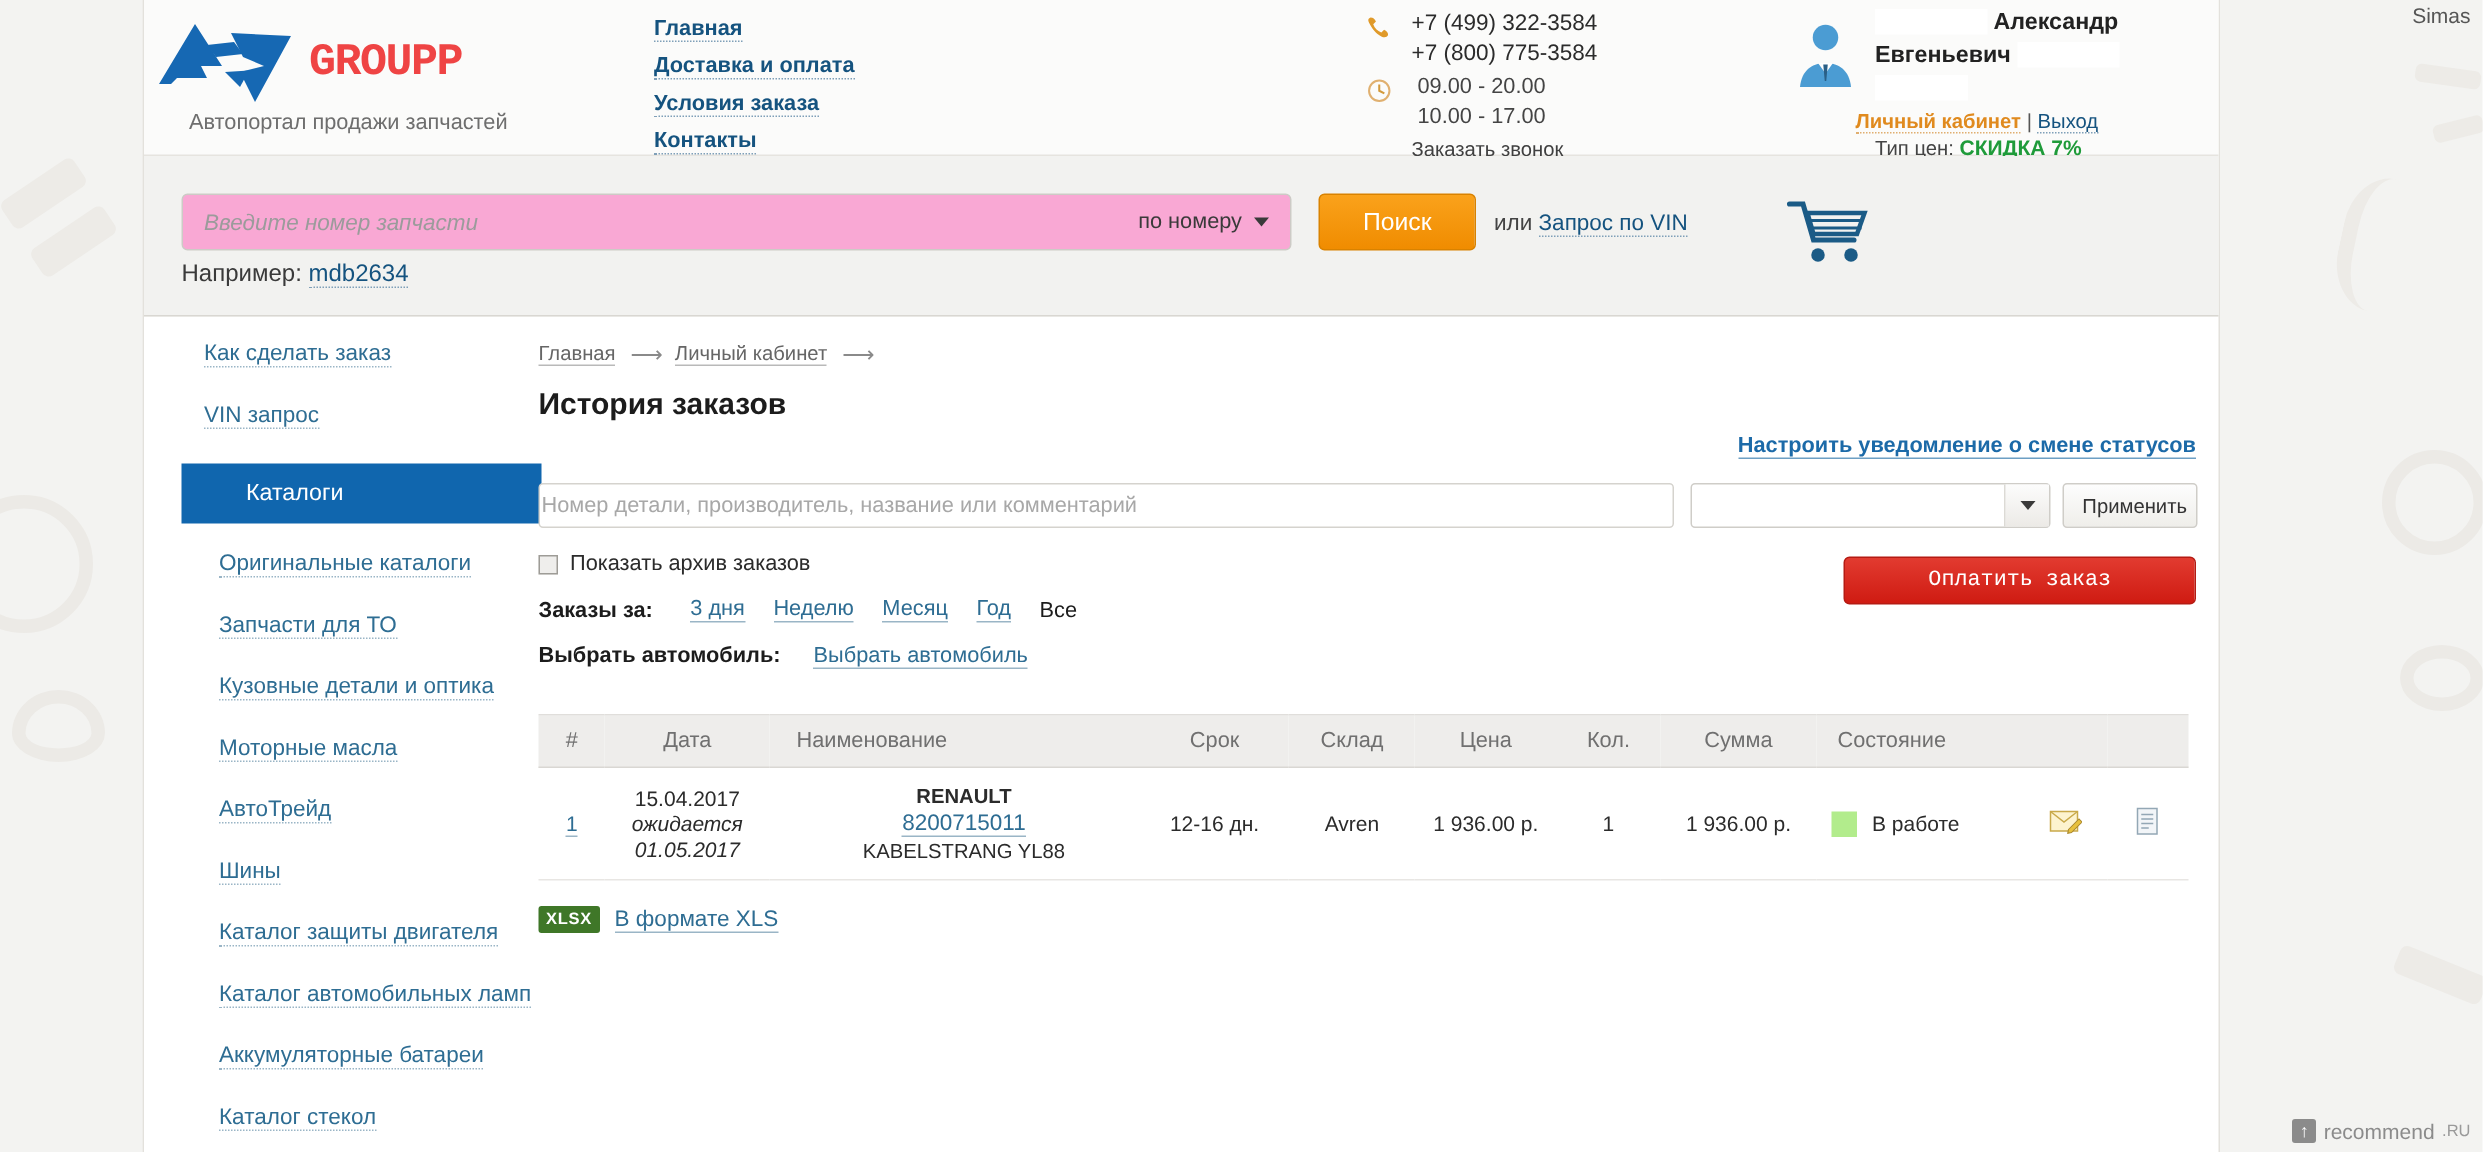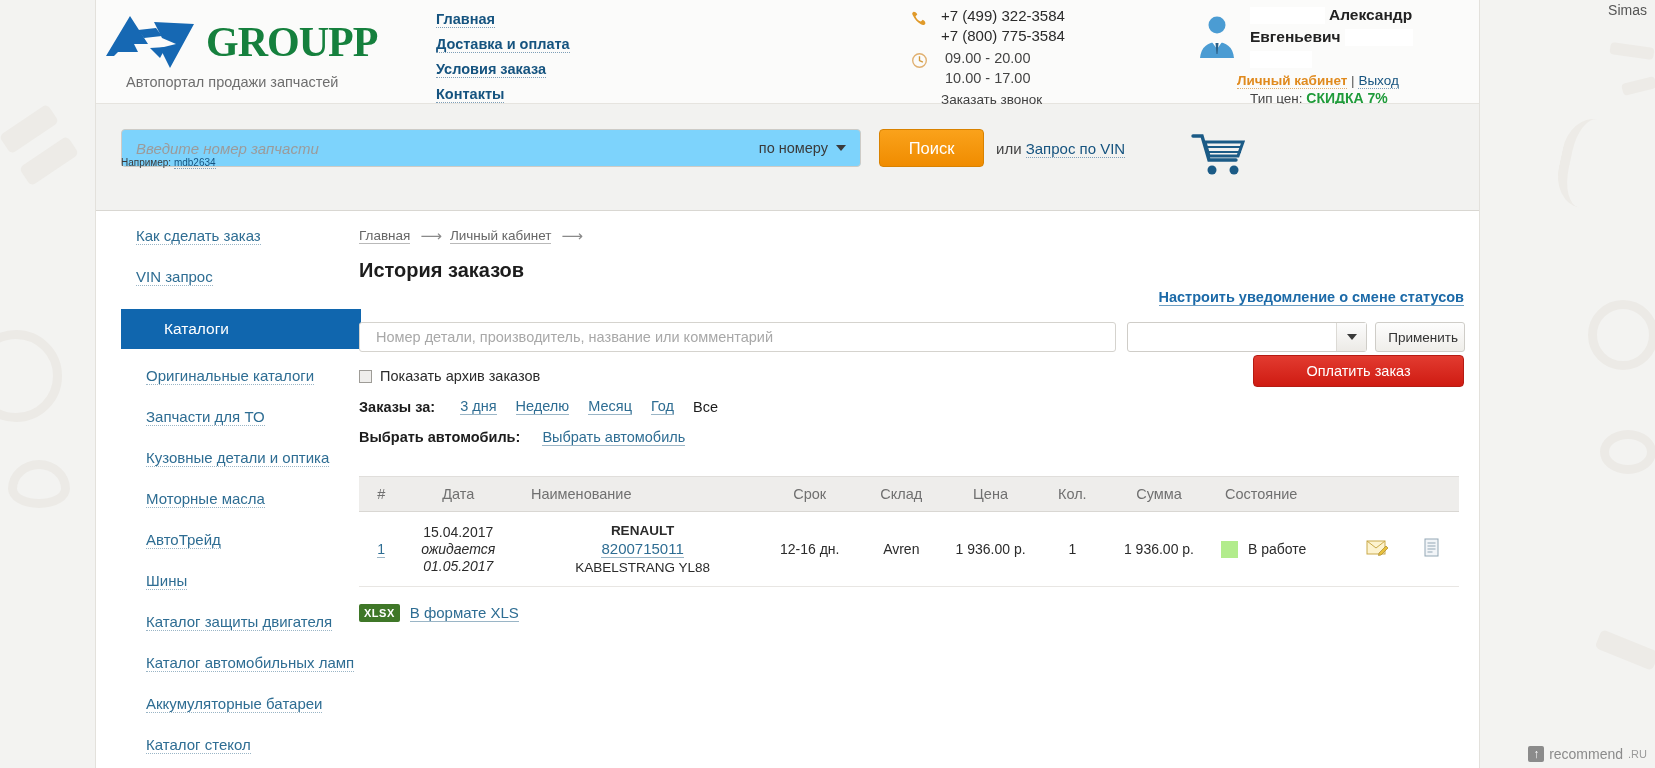--- a/index.html
+++ b/index.html
@@ -41,21 +41,21 @@
     position:absolute; left:95px; top:0; width:1385px; height:768px;
     background:#ffffff;
     border-left:1px solid #e3e1dc; border-right:1px solid #e3e1dc;
   }
 
   
   .header { position:relative; height:104px; background:#fbfbfa; border-bottom:1px solid #e6e4df; }
   .logo-wrap { position:absolute; left:8px; top:14px; width:300px; }
   .logo-row { display:flex; align-items:center; gap:10px; }
   .logo-mark { width:92px; height:56px; }
-  .logo-text { font-size:42px; font-weight:bold; letter-spacing:-1px; color:#15803d; font-family:Liberation Serif, serif; }
+  .logo-text { font-size:30px; font-weight:bold; letter-spacing:-1px; color:#ef4444; font-family:Liberation Mono, monospace; }
   .logo-sub { margin-top:4px; font-size:14.5px; color:#6e6e6e; padding-left:22px; }
 
   .nav { position:absolute; left:340px; top:11px; width:290px; }
   .nav-col { display:inline-block; vertical-align:top; }
   .nav-col.c1 { width:150px; }
   .nav-col.c2 { width:140px; }
   .nav a {
     display:block; margin-bottom:8px; font-size:14.5px; font-weight:bold;
     color:#15537f; text-decoration:none;
     border-bottom:1px dotted #7f9fb8;
@@ -81,40 +81,40 @@
   .acct-links { margin-left:51px; margin-top:3px; font-size:13.5px; color:#555; }
   .acct-links .lk-cab { color:#e08a1e; font-weight:bold; border-bottom:1px dotted #e0ae6f; text-decoration:none; }
   .acct-links .lk-out { color:#15537f; border-bottom:1px dotted #7f9fb8; text-decoration:none; }
   .price-type { margin-left:64px; margin-top:2px; font-size:13.5px; color:#444; }
   .price-type b { color:#1f9b3a; font-size:14px; }
 
   
   .searchband { position:relative; height:107px; background:#f2f2f0; border-bottom:1px solid #d9d7d2; }
   .search-box {
     position:absolute; left:25px; top:25px; width:740px; height:38px;
-    background:#7dd3fc; border:1px solid #cdcbc6; border-radius:4px;
+    background:#f9a8d4; border:1px solid #cdcbc6; border-radius:4px;
     display:flex; align-items:center;
   }
   .search-input {
     flex:1; border:none; outline:none; height:36px; padding:0 14px;
     font-size:15px; font-style:italic; color:#444;
     font-family:"Liberation Sans",sans-serif; background:transparent;
   }
   .search-input::placeholder { color:#9b9b9b; font-style:italic; }
   .search-mode { display:flex; align-items:center; gap:8px; padding:0 14px 0 6px; font-size:14.5px; color:#3a3a3a; cursor:pointer;}
   .caret-dn { width:0;height:0;border-left:5px solid transparent;border-right:5px solid transparent;border-top:6px solid #3a3a3a; }
   .btn-search {
     position:absolute; left:783px; top:25px; width:105px; height:38px;
     background:linear-gradient(#faa21b,#f08c00);
     border:1px solid #d98200; border-radius:4px; color:#fff;
     font-size:16.5px; cursor:pointer; font-family:"Liberation Sans",sans-serif;
   }
   .vin-or { position:absolute; left:900px; top:36px; font-size:15px; color:#444; }
   .vin-or a { color:#15537f; text-decoration:none; border-bottom:1px dotted #7f9fb8; }
-  .hint { position:absolute; left:25px; top:53px; font-size:10px; color:#3a3a3a; }
+  .hint { position:absolute; left:25px; top:70px; font-size:16px; color:#3a3a3a; }
   .hint a { color:#15537f; text-decoration:none; border-bottom:1px dotted #7f9fb8; }
   .cart { position:absolute; left:1095px; top:22px; width:280px; }
   .cart .ico { position:absolute; left:0; top:6px; width:56px; height:46px; }
   .cart .c-lines { margin-left:65px; }
   .cart a { display:block; font-size:15px; color:#1b5b86; text-decoration:none; border-bottom:1px solid #9fb8ca; width:max-content; margin-bottom:3px;}
   .cart a b { color:#12405f; }
 
   
   .content { position:relative; height:557px; }
   .sidebar { position:absolute; left:25px; top:16px; width:240px; }
@@ -137,21 +137,21 @@
   .page-title { font-size:20px; font-weight:bold; color:#1c1c1c; margin-top:14px; }
 
   .notify-link {
     position:absolute; right:0; top:62px; font-size:14.5px; font-weight:bold;
     color:#1c6aa8; text-decoration:none; border-bottom:1px solid #6d9fc4;
   }
 
   .filter-row { position:relative; margin-top:40px; height:32px; }
   .filter-input {
     position:absolute; left:0; top:0; width:757px; height:30px;
-    border:1px solid #d5d3ce; border-radius:3px; padding:0 16px;
+    border:1px solid #d5d3ce; border-radius:3px; padding:0 1px;
     font-size:14.5px; color:#555; outline:none; background:#fff;
     font-family:"Liberation Sans",sans-serif;
   }
   .filter-input::placeholder { color:#a8a8a8; }
   .filter-select {
     position:absolute; left:768px; top:0; width:240px; height:30px;
     border:1px solid #cfcdc8; border-radius:3px; background:#fff;
     display:flex; align-items:center; justify-content:flex-end; cursor:pointer;
   }
   .fs-btn {
@@ -172,24 +172,24 @@
   .period-row { margin-top:14px; font-size:14.5px; color:#1c1c1c; display:flex; align-items:center; gap:19px; }
   .period-row .lbl { font-weight:bold; margin-right:6px; }
   .period-row a { color:#2e6d93; text-decoration:none; border-bottom:1px solid #9ab5c6; }
   .period-row .plain { color:#1c1c1c; }
 
   .car-row { margin-top:14px; font-size:14.5px; color:#1c1c1c; }
   .car-row .lbl { font-weight:bold; margin-right:18px; }
   .car-row a { color:#2e6d93; text-decoration:none; border-bottom:1px solid #9ab5c6; }
 
   .btn-pay {
-    position:absolute; right:0; top:128px; width:211px; height:32px;
+    position:absolute; right:0; top:144px; width:235px; height:32px;
     background:linear-gradient(#e23b30,#cf1b12); border:1px solid #b51b13;
     border-radius:4px; color:#fff; font-size:14.5px; cursor:pointer;
-    font-family:Liberation Sans, sans-serif;
+    font-family:Liberation Mono, monospace;
   }
 
   table.orders { margin-top:31px; width:1100px; border-collapse:collapse; }
   table.orders thead th {
     background:#eeedeb; color:#707070; font-size:14.5px; font-weight:normal;
     padding:9px 6px; border-top:1px solid #e0dedb; border-bottom:1px solid #d9d7d3;
     text-align:center;
   }
   table.orders tbody td {
     padding:10px 6px; font-size:14px; color:#2b2b2b; text-align:center;

